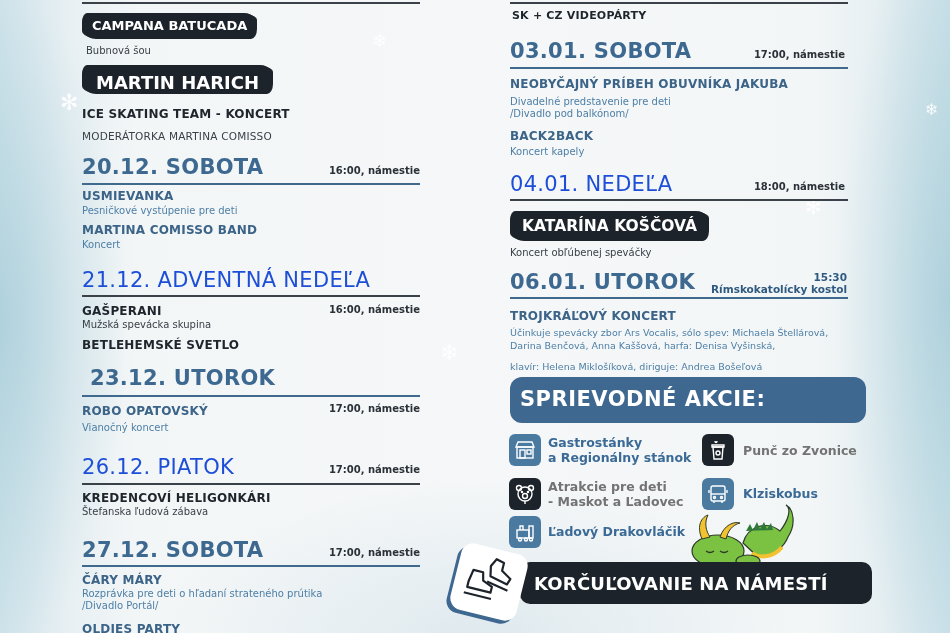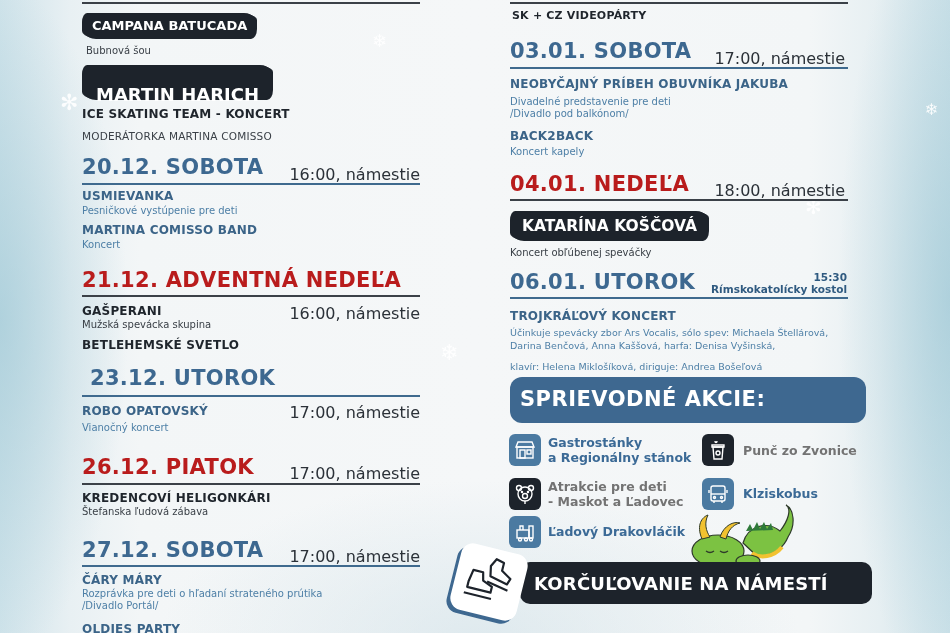--- a/index.html
+++ b/index.html
@@ -18,22 +18,22 @@
       linear-gradient(90deg, #cfe3ea 0px, #e8f0f3 70px, #f3f6f7 140px, #f5f7f8 475px, #f3f6f7 810px, #e6eff2 880px, #cde2e9 950px);
   }
   .flake { position: absolute; color: rgba(255,255,255,0.9); font-size: 18px; }
 
   .abs { position: absolute; }
   .rule { position: absolute; height: 2px; }
   .rule.blue { background: #3f6a8e; }
   .rule.dark { background: #3b4148; }
 
   .date-blue { color: #3d6890; font-weight: bold; font-size: 21px; letter-spacing: 0.3px; white-space: nowrap; }
-  .date-dark { color: #b91c1c; font-weight: bold; font-size: 21px; letter-spacing: 0.3px; white-space: nowrap; }
-  .time { color: #2b3138; font-weight: normal; font-size: 16px; white-space: nowrap; text-align: right; }
+  .date-dark { color: #1d4ed8; font-weight: normal; font-size: 21px; letter-spacing: 0.3px; white-space: nowrap; }
+  .time { color: #2b3138; font-weight: bold; font-size: 10px; white-space: nowrap; text-align: right; }
   .time2 { color: #2f5a80; font-weight: bold; font-size: 10.5px; line-height: 12px; text-align: right; white-space: nowrap; }
 
   .ev-blue { color: #3b6488; font-weight: bold; font-size: 12px; letter-spacing: 0.2px; white-space: nowrap; }
   .ev-dark { color: #1f252c; font-weight: bold; font-size: 12px; letter-spacing: 0.2px; white-space: nowrap; }
   .sub-blue { color: #4d7fa6; font-size: 10px; line-height: 12px; white-space: nowrap; }
   .sub-dark { color: #3a4047; font-size: 10px; line-height: 12px; white-space: nowrap; }
   .mod { color: #3a4047; font-size: 10.5px; letter-spacing: 0.2px; white-space: nowrap; }
 
   .tag {
     position: absolute; background: #1d232b; color: #ffffff;
@@ -81,21 +81,21 @@
 <span class="flake" style="left:805px;top:195px;font-size:20px;">✻</span>
 <span class="flake" style="left:925px;top:100px;font-size:16px;">❄</span>
 
 <div class="rule dark" style="left:82px;top:2px;width:338px;"></div>
 
 <div class="tag" style="left:84px;top:14px;height:24px;font-size:13px;padding:4px 8px 0 8px;">
   <span>CAMPANA BATUCADA</span>
 </div>
 <div class="abs sub-dark" style="left:86px;top:45px;">Bubnová šou</div>
 
-<div class="tag" style="left:84px;top:66px;height:33px;font-size:18px;padding:18px 12px 0 12px;">
+<div class="tag" style="left:84px;top:66px;height:27px;font-size:18px;padding:6px 12px 0 12px;">
   <span>MARTIN HARICH</span>
 </div>
 <div class="abs ev-dark" style="left:82px;top:107px;">ICE SKATING TEAM - KONCERT</div>
 <div class="abs mod" style="left:82px;top:130px;">MODERÁTORKA MARTINA COMISSO</div>
 
 <div class="abs date-blue" style="left:82px;top:155px;">20.12. SOBOTA</div>
 <div class="abs time" style="left:280px;top:165px;width:140px;">16:00, námestie</div>
 <div class="rule blue" style="left:82px;top:183px;width:338px;"></div>
 <div class="abs ev-blue" style="left:82px;top:189px;">USMIEVANKA</div>
 <div class="abs sub-blue" style="left:82px;top:205px;">Pesničkové vystúpenie pre deti</div>

